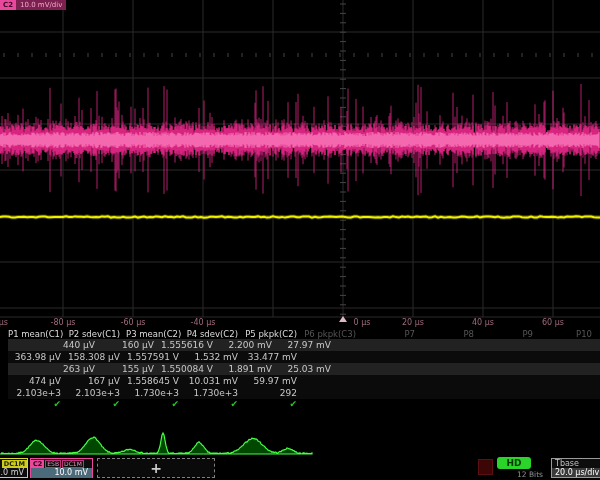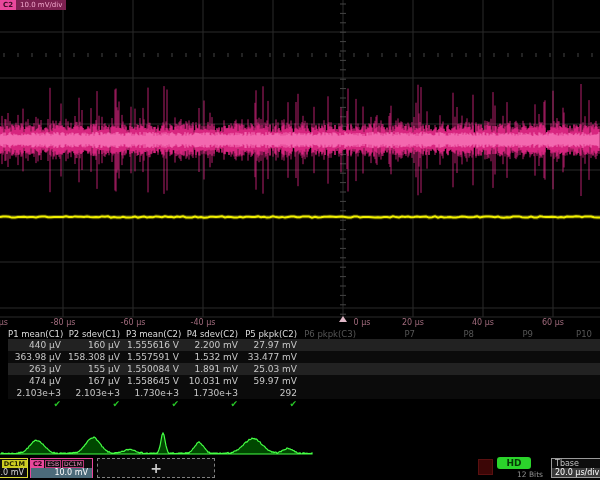--- a/index.html
+++ b/index.html
@@ -12,21 +12,21 @@
   #top-badge .tb-tx{background:#7c2050;color:#f0a8cc;font-size:7px;padding:0 4px;height:10px;line-height:10px;}
   
   #xaxis{position:absolute;left:0;top:318px;width:600px;height:12px;z-index:4;}
   .xlab{position:absolute;top:0;transform:translateX(-50%);font-size:8px;color:#a06a7c;white-space:nowrap;}
   #trig-marker{position:absolute;top:316px;left:343px;width:0;height:0;transform:translateX(-50%);
                border-left:4px solid transparent;border-right:4px solid transparent;border-bottom:6px solid #e0b8c8;z-index:4;}
   
   #measure-table{position:absolute;left:8px;top:329px;width:592px;z-index:4;}
   .mrow{display:grid;grid-template-columns:repeat(10,59px);height:12px;line-height:12px;}
   .mrow.hdr{height:10px;line-height:10px;}
-  .mrow.odd{background:#222222;}
+  .mrow.odd{background:#222222;padding-left:34px;}
   .mrow.even{background:#0b0b0b;}
   .mcell{font-size:9px;text-align:right;padding-right:6px;overflow:hidden;white-space:nowrap;color:#c8c8c8;}
   .mcell.hd{font-size:8.5px;color:#dedede;}
   .mcell.dim{color:#565656;}
   .mcell.chk{color:#28c828;font-size:9px;height:10px;line-height:10px;}
   
   #toolbar{position:absolute;left:0;top:456px;width:600px;height:24px;z-index:6;}
   .descbox{position:absolute;top:2px;height:20px;box-sizing:border-box;background:#0d0d0d;}
   #c1-box{left:-40px;width:68px;border:1px solid #d8d832;}
   #c1-box .brow{display:flex;justify-content:flex-end;align-items:center;height:9px;}

